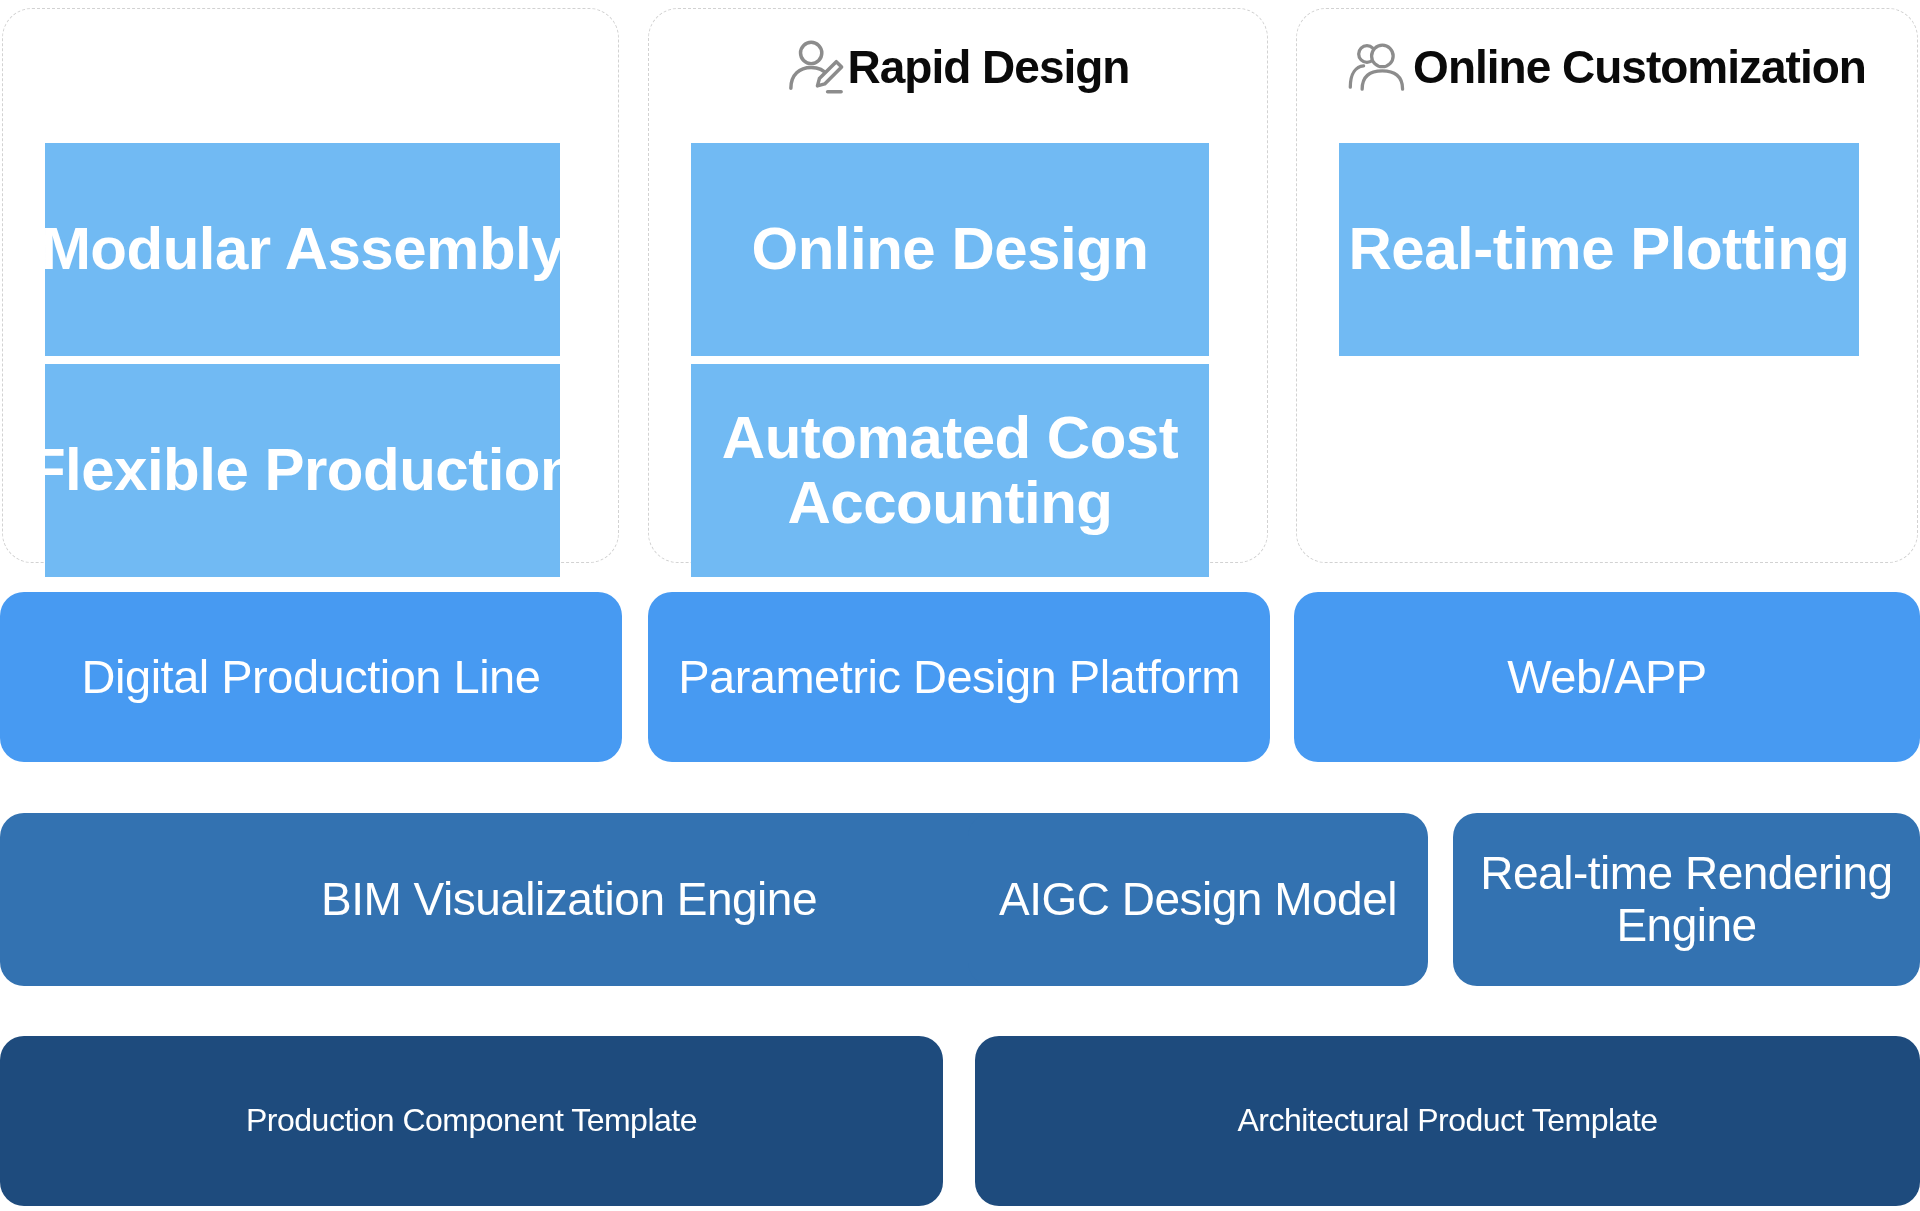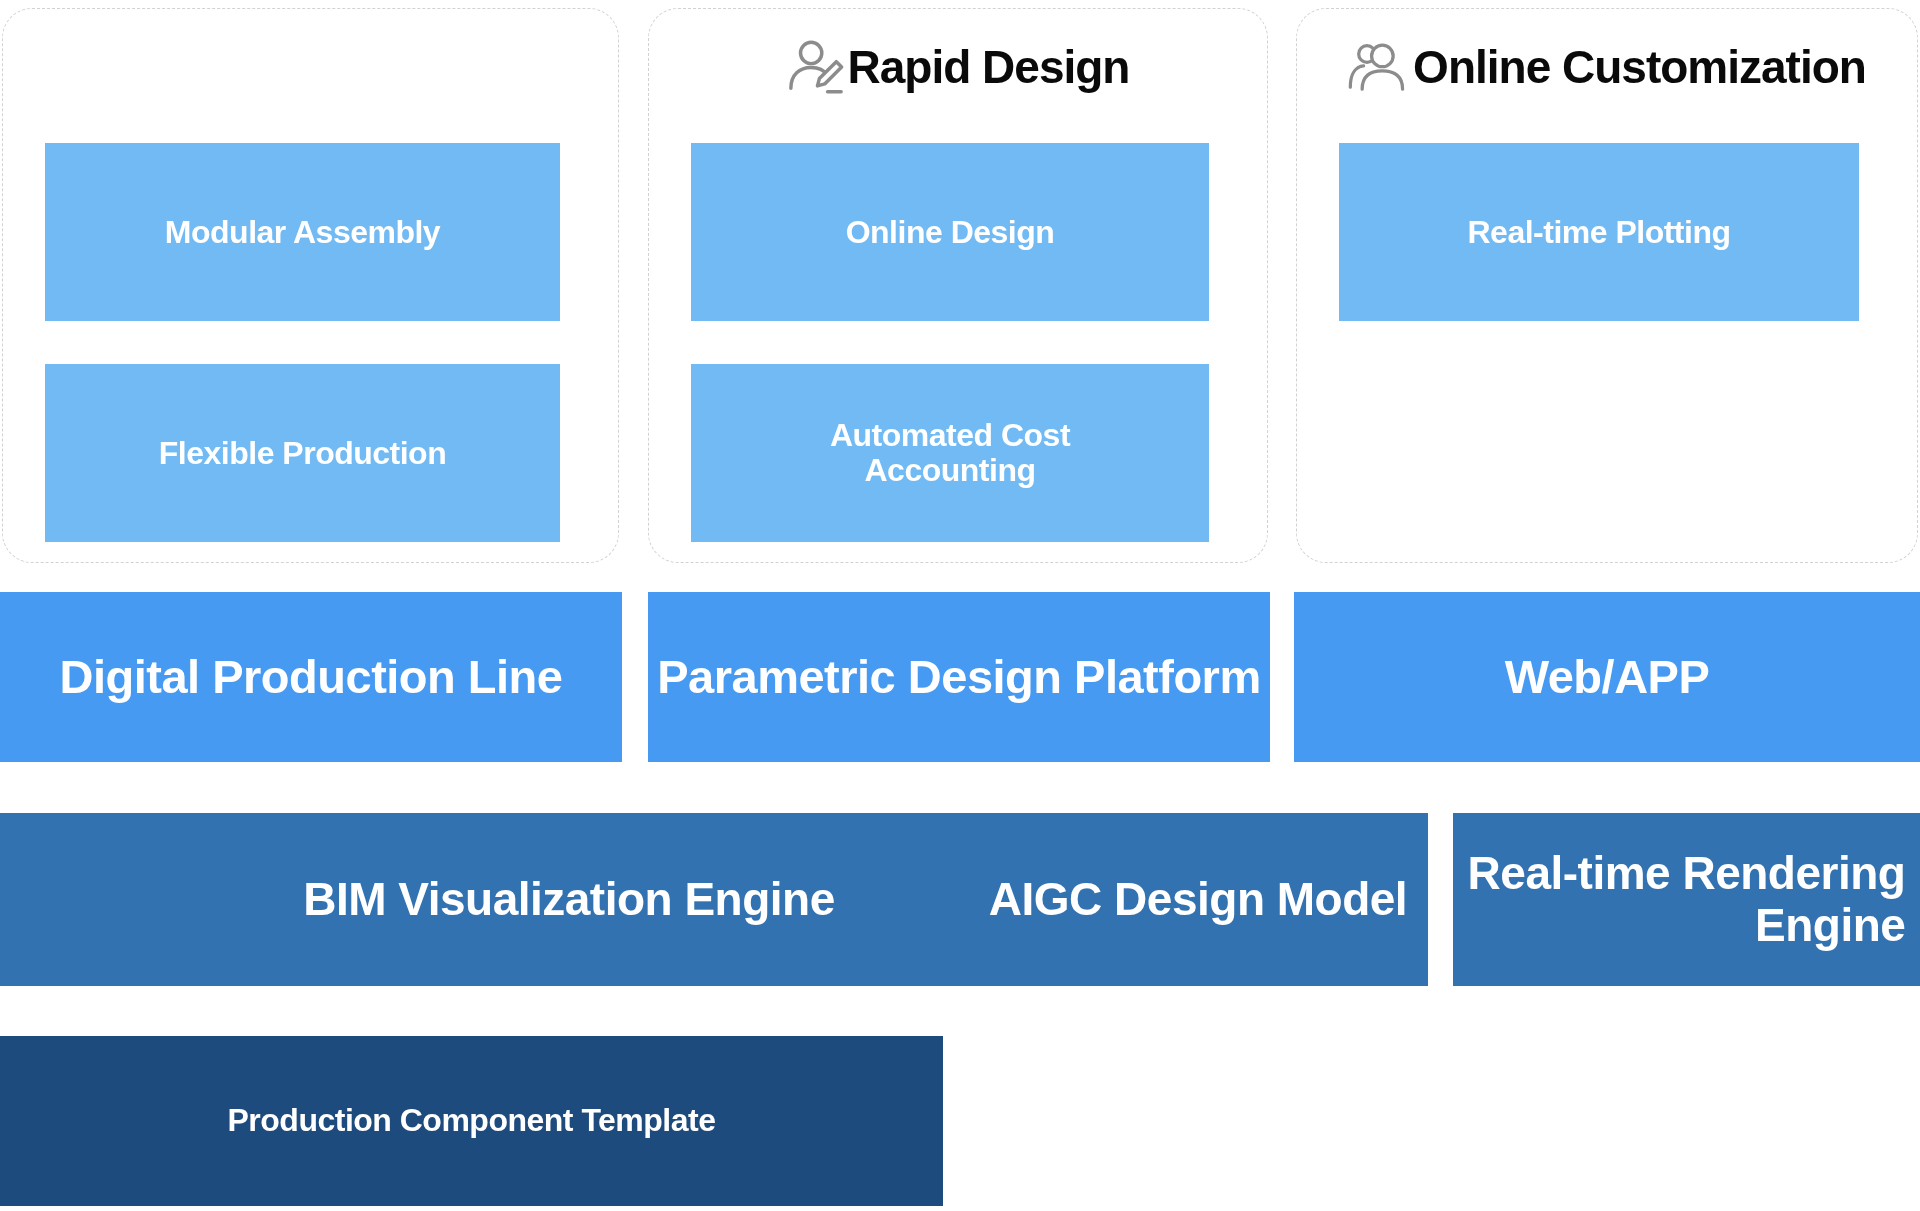--- a/index.html
+++ b/index.html
@@ -19,34 +19,34 @@
   .card-head{
     display:flex;align-items:center;justify-content:center;
     height:72px;margin-top:22px;gap:3px;
   }
   .card-head .icon{display:flex;align-items:center;justify-content:center;}
   .card-title{
     margin:0;font-size:46px;font-weight:700;letter-spacing:-1px;
     color:var(--title-text,#0a0a0a);white-space:nowrap;
   }
   .fbox{
-    position:absolute;left:42px;right:58px;height:178px;
+    position:absolute;left:42px;right:58px;height:213px;
     background:var(--feature-box,#71baf3);
     display:flex;align-items:center;justify-content:center;text-align:center;
-    color:var(--box-text,#ffffff);font-size:32px;font-weight:700;
+    color:var(--box-text,#ffffff);font-size:60px;font-weight:700;
     letter-spacing:-0.5px;line-height:1.08;
   }
   .fb1{top:134px}
   .fb2{top:355px}
 
   
   .blk{
     position:absolute;
-    display:flex;align-items:center;justify-content:center;text-align:right;
-    color:var(--box-text,#ffffff);font-weight:700;letter-spacing:-0.5px;line-height:1.12;
+    display:flex;align-items:center;justify-content:center;text-align:center;
+    color:var(--box-text,#ffffff);font-weight:400;letter-spacing:-0.5px;line-height:1.12;border-radius:24px;
   }
   .r2{top:592px;height:170px;background:var(--platform-row,#479af2);font-size:47px;}
   .r3{top:813px;height:173px;background:var(--engine-row,#3372b1);font-size:46px;}
   .r4{top:1036px;height:170px;background:var(--template-row,#1e4b7d);font-size:32px;}
   .one{white-space:nowrap;}
   .two{white-space:pre-line;}
 </style>
 </head>
 <body>
 
@@ -96,14 +96,15 @@
   <div class="blk r2 one" style="left:0;width:622px;">Digital Production Line</div>
   <div class="blk r2 one" style="left:648px;width:622px;">Parametric Design Platform</div>
   <div class="blk r2 one" style="left:1294px;width:626px;">Web/APP</div>
 
   <div class="blk r3 one" style="left:0;width:1104px;padding-left:17px;">BIM Visualization Engine</div>
   <div class="blk r3 one" style="left:968px;width:460px;">AIGC Design Model</div>
   <div class="blk r3 two" style="left:1453px;width:467px;">Real-time Rendering
 Engine</div>
 
   <div class="blk r4 one" style="left:0;width:943px;">Production Component Template</div>
+  <div class="blk r4 one" style="left:975px;width:945px;">Architectural Product Template</div>
 
 </main>
 
 </body></html>

